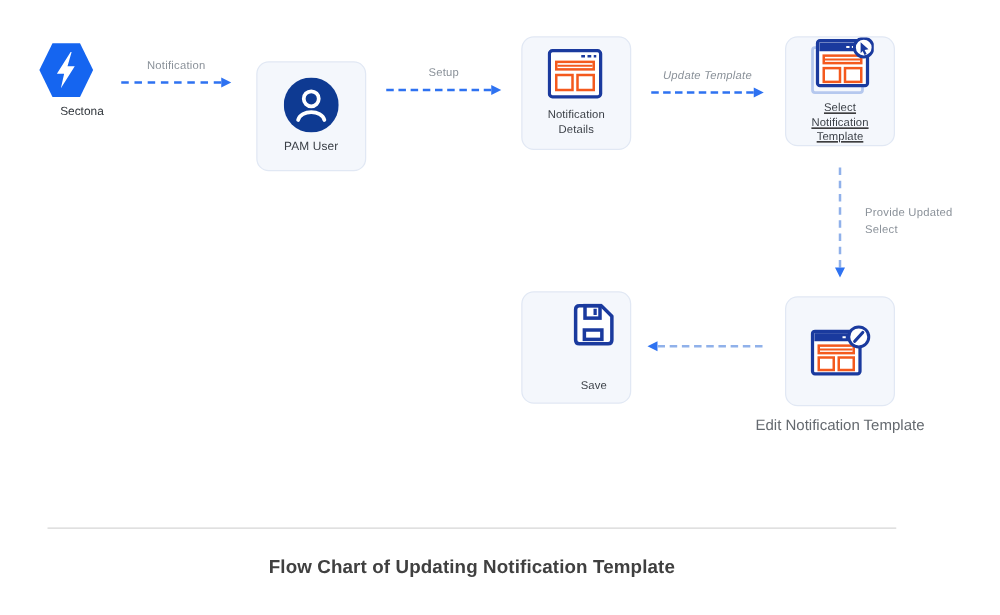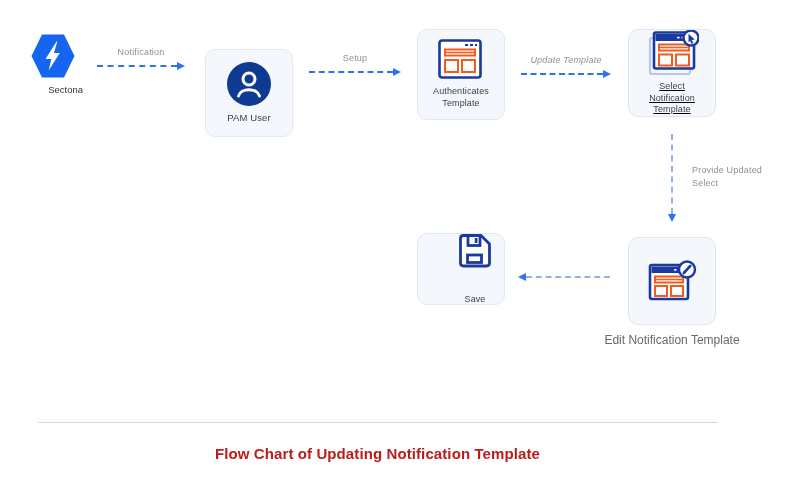--- a/index.html
+++ b/index.html
@@ -34,21 +34,21 @@
     border-top:4.5px solid transparent;border-bottom:4.5px solid transparent;}
 
   .varrow{position:absolute;width:12px;display:flex;flex-direction:column;align-items:center;}
   .varrow .vline{flex:1;border-left:2px dashed #90b1ea;}
   .head-down{width:0;height:0;border-top:8px solid #2e72f1;
     border-left:4.5px solid transparent;border-right:4.5px solid transparent;}
 
   .divider{position:absolute;left:38px;top:422px;width:679px;height:1px;background:#d6d6d6;}
   .caption{
     position:absolute;left:38px;top:445px;width:679px;text-align:center;
-    font-size:15px;font-weight:700;color:#b91c1c;letter-spacing:.1px;
+    font-size:15px;font-weight:700;color:#404040;letter-spacing:.1px;
   }
   .below-label{position:absolute;font-size:12px;color:#64696f;text-align:center;}
   svg{display:block;}
 </style>
 </head>
 <body>
 
 <div id="canvas">
 
   <div class="logo-wrap">
@@ -88,21 +88,21 @@
         <rect x="1.5" y="1.5" width="41" height="37" rx="2.5" fill="#ffffff" stroke="#1a3a9e" stroke-width="2.6"></rect>
         <rect x="27" y="5" width="3" height="2" fill="#1a3a9e"></rect>
         <rect x="32" y="5" width="3" height="2" fill="#1a3a9e"></rect>
         <rect x="37" y="5" width="2" height="2" fill="#1a3a9e"></rect>
         <rect x="7" y="10.5" width="30" height="6" fill="none" stroke="#f4591d" stroke-width="2"></rect>
         <line x1="8" y1="13.5" x2="36" y2="13.5" stroke="#f4591d" stroke-width="1.6"></line>
         <rect x="7" y="21" width="13" height="12" fill="none" stroke="#f4591d" stroke-width="2"></rect>
         <rect x="24" y="21" width="13" height="12" fill="none" stroke="#f4591d" stroke-width="2"></rect>
       </svg>
     </span>
-    <div class="node-label" style="width:70px;">Authenticates Template</div>
+    <div class="node-label" style="width:70px;">Notification Details</div>
   </div>
 
   <div class="edge-label center" style="left:496px;top:55px;width:140px;font-style:italic;">Update Template</div>
   <div class="harrow" style="left:521px;top:69px;width:90px;">
     <div class="line"></div>
       <div class="head-right"></div>
   </div>
 
   <div class="node" style="left:628px;top:29px;height:88px;gap:3px;text-decoration:underline;">
     <span>
@@ -145,21 +145,21 @@
       </svg>
     </span>
   </div>
   <div class="below-label" style="left:602px;top:333px;width:140px;">Edit Notification Template</div>
 
   <div class="harrow" style="left:518px;top:272px;width:92px;">
     <div class="head-left"></div>
       <div class="line light"></div>
   </div>
 
-  <div class="node" style="left:417px;top:233px;height:72px;gap:24px;padding-left:28px;">
+  <div class="node" style="left:417px;top:233px;height:90px;gap:24px;padding-left:28px;">
     <span>
       <svg width="40" height="38" viewBox="0 0 40 38">
         <path d="M8.5 3.5 H26 L34.5 12 V31 Q34.5 34 31.5 34 H8.5 Q5.5 34 5.5 31 V6.5 Q5.5 3.5 8.5 3.5 Z" fill="#ffffff" stroke="#1a3a9e" stroke-width="2.8" stroke-linejoin="round"></path>
         <rect x="13" y="3.5" width="12" height="10" fill="none" stroke="#1a3a9e" stroke-width="2.8"></rect>
         <rect x="19.8" y="6" width="2.6" height="5" fill="#1a3a9e"></rect>
         <rect x="12.5" y="23" width="14" height="7.5" fill="none" stroke="#1a3a9e" stroke-width="2.8"></rect>
       </svg>
     </span>
     <div class="node-label">Save</div>
   </div>

